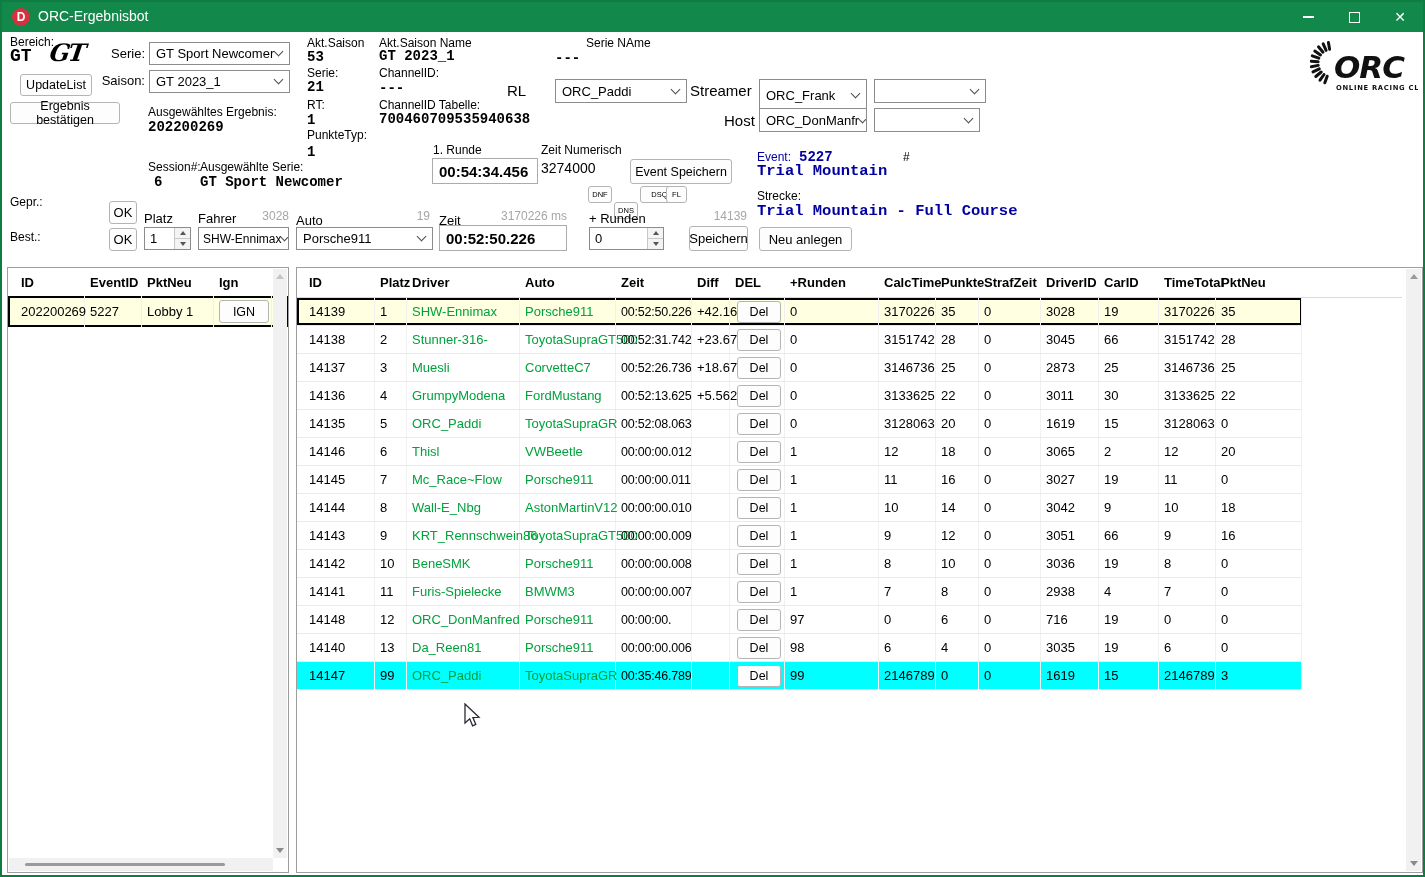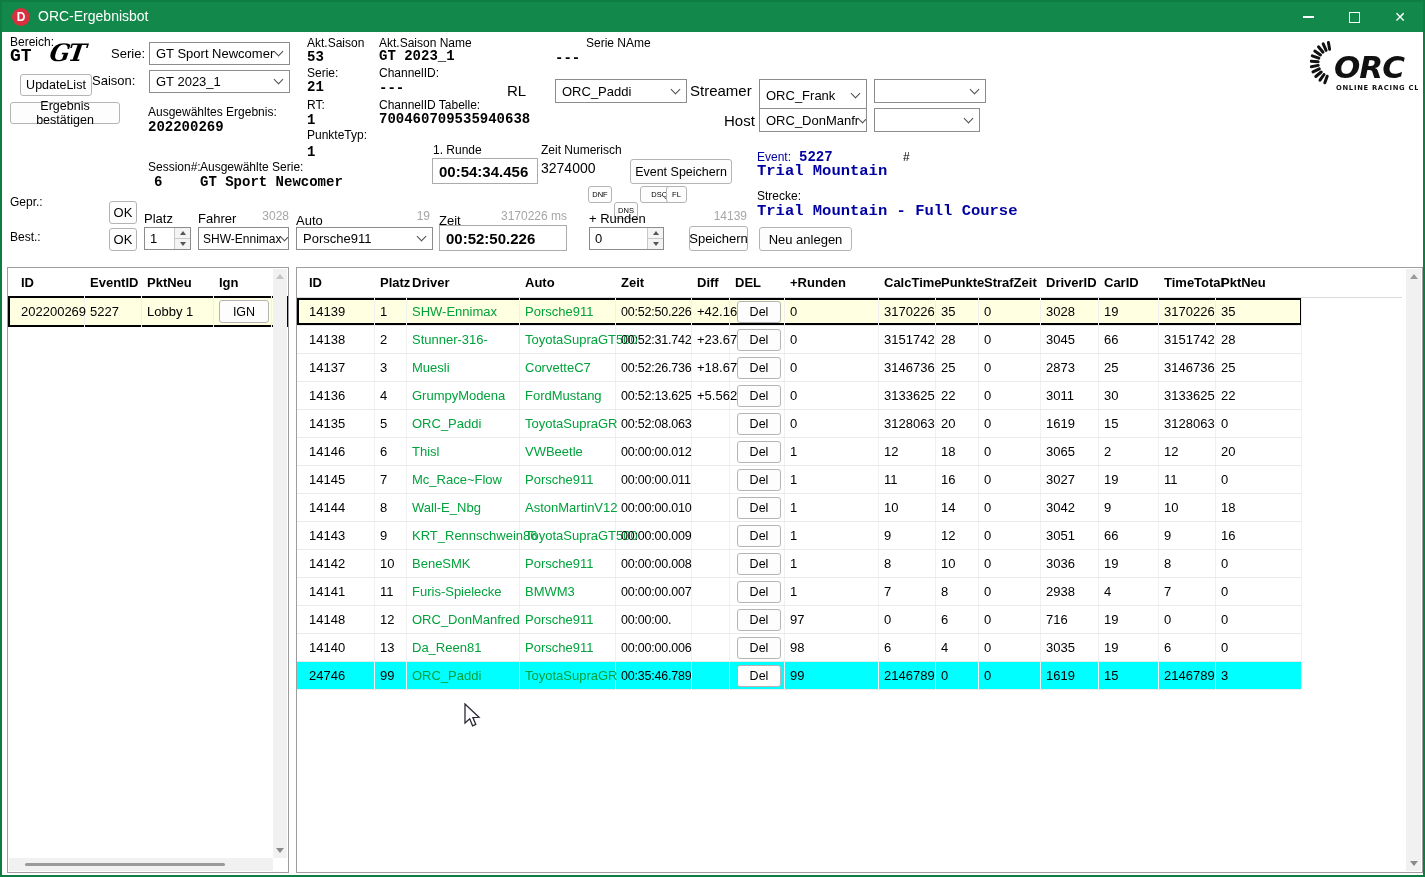--- a/index.html
+++ b/index.html
@@ -106,21 +106,21 @@
   <span class="bereich-val">GT</span>
   <span class="gt-logo">GT</span>
 
   <span class="lbl13" style="left:100px;top:44px;width:43px;text-align:right">Serie:</span>
   <div class="combo" style="left:147px;top:40px;width:141px;height:23px">
     <span>GT Sport Newcomer</span>
       <span class="chev"></span>
   </div>
 
   <button class="pbtn" style="left:18px;top:72px;width:72px;height:22px">UpdateList</button>
-  <span class="lbl13" style="left:90px;top:71px;width:53px;">Saison:</span>
+  <span class="lbl13" style="left:90px;top:71px;width:53px;text-align:right">Saison:</span>
   <div class="combo" style="left:147px;top:68px;width:141px;height:23px">
     <span>GT 2023_1</span>
       <span class="chev"></span>
   </div>
 
   <button class="pbtn" style="left:8px;top:100px;width:110px;height:22px">Ergebnis bestätigen</button>
   <span class="lbl" style="left:146px;top:103px">Ausgewähltes Ergebnis:</span>
   <span class="mv" style="left:146px;top:117px">202200269</span>
 
 
@@ -550,21 +550,21 @@
           <div class="rc c7">98</div>
           <div class="rc c8">6</div>
           <div class="rc c9">4</div>
           <div class="rc c10">0</div>
           <div class="rc c11">3035</div>
           <div class="rc c12">19</div>
           <div class="rc c13">6</div>
           <div class="rc c14">0</div>
         </div>
         <div class="rrow hl-lastline">
-          <div class="rc c0">24746</div>
+          <div class="rc c0">14147</div>
           <div class="rc c1">99</div>
           <div class="rc c2">ORC_Paddi</div>
           <div class="rc c3">ToyotaSupraGR</div>
           <div class="rc c4">00:35:46.789</div>
           <div class="rc c5"></div>
           <div class="rc c6">
             <button class="del-btn">Del</button>
           </div>
           <div class="rc c7">99</div>
           <div class="rc c8">2146789</div>

